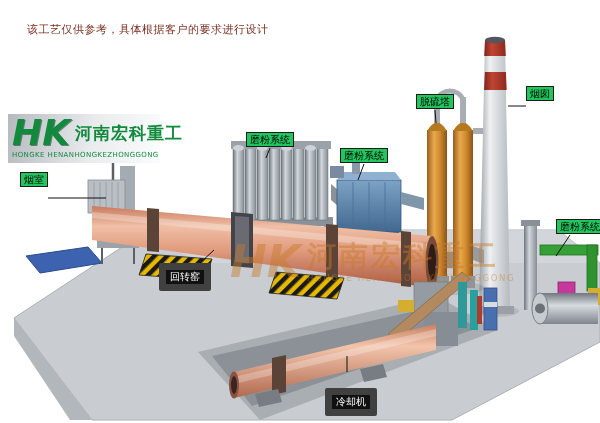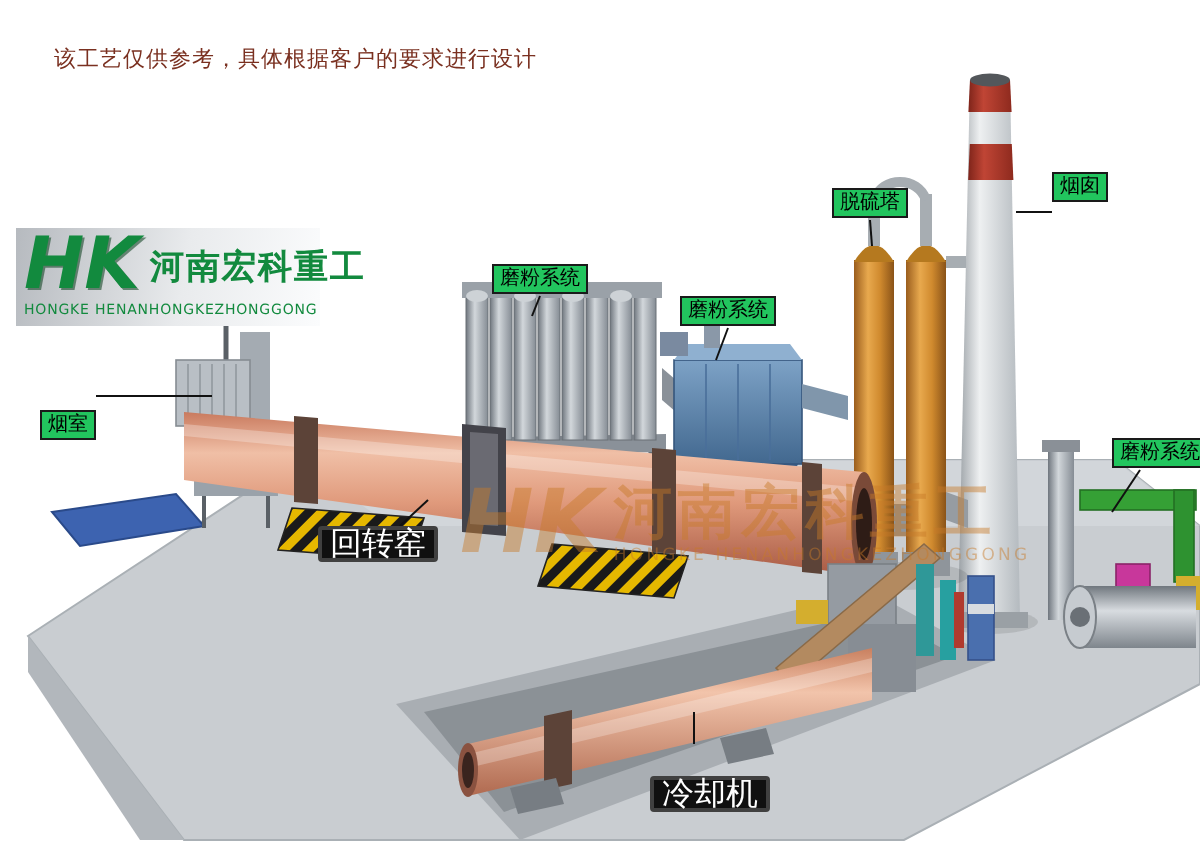--- a/index.html
+++ b/index.html
@@ -12,21 +12,21 @@
   .logo-row{display:flex;align-items:center;gap:5px}
   .logo-hk{font-size:36px;font-weight:bold;font-style:italic;line-height:.9;color:var(--logo-green,#128a3e);text-shadow:1px 1px 0 rgba(8,60,26,.55)}
   .logo-cn{font-size:17px;font-weight:bold;color:var(--logo-green,#128a3e);letter-spacing:1px;white-space:nowrap}
   .logo-en{margin-top:2px;font-size:7px;color:var(--logo-green,#128a3e);letter-spacing:.4px;white-space:nowrap;text-align:center}
   .watermark{position:absolute;left:230px;top:240px;display:flex;align-items:flex-start;gap:6px;opacity:.45;pointer-events:none}
   .wm-hk{font-size:44px;font-weight:bold;font-style:italic;line-height:1;color:var(--watermark-orange,#c87a28)}
   .wm-col{display:flex;flex-direction:column}
   .wm-cn{font-size:29px;font-weight:bold;letter-spacing:3px;line-height:1.15;color:var(--watermark-orange,#c87a28);white-space:nowrap}
   .wm-en{font-size:8.5px;letter-spacing:1.6px;color:var(--watermark-orange,#c87a28);white-space:nowrap}
   .lbl{position:absolute;background:#22c55e;border:1px solid #1a1a1a;color:#000;font-size:10px;line-height:13px;padding:0 3px;white-space:nowrap}
-  .lbl-dark{position:absolute;background:#101010;border:2px solid #404040;color:#fff;font-size:16px;line-height:14px;padding:0 4px;white-space:nowrap;border-radius:2px}
+  .lbl-dark{position:absolute;background:#101010;border:7px solid #404040;color:#fff;font-size:10px;line-height:14px;padding:0 4px;white-space:nowrap;border-radius:2px}
 </style>
 </head>
 <body>
 
 <div class="stage">
 
   <svg width="600" height="423" viewBox="0 0 600 423">
     <defs>
       <linearGradient id="gKiln" x1="0" x2="0" y1="0" y2="1">
         <stop offset="0" stop-color="#c97a5e"></stop>
@@ -243,21 +243,21 @@
   </div>
 
   <div class="watermark">
     <span class="wm-hk">HK</span>
     <div class="wm-col">
       <div class="wm-cn">河南宏科重工</div>
       <div class="wm-en">HONGKE HENANHONGKEZHONGGONG</div>
     </div>
   </div>
 
-  <div class="lbl" style="left:20px;top:205px">烟室</div>
+  <div class="lbl" style="left:20px;top:172px">烟室</div>
   <div class="lbl" style="left:246px;top:132px">磨粉系统</div>
   <div class="lbl" style="left:340px;top:148px">磨粉系统</div>
   <div class="lbl" style="left:416px;top:94px">脱硫塔</div>
   <div class="lbl" style="left:526px;top:86px">烟囱</div>
   <div class="lbl" style="left:556px;top:219px">磨粉系统</div>
   <div class="lbl-dark" style="left:159px;top:263px">回转窑</div>
   <div class="lbl-dark" style="left:325px;top:388px">冷却机</div>
 
 </div>
 

